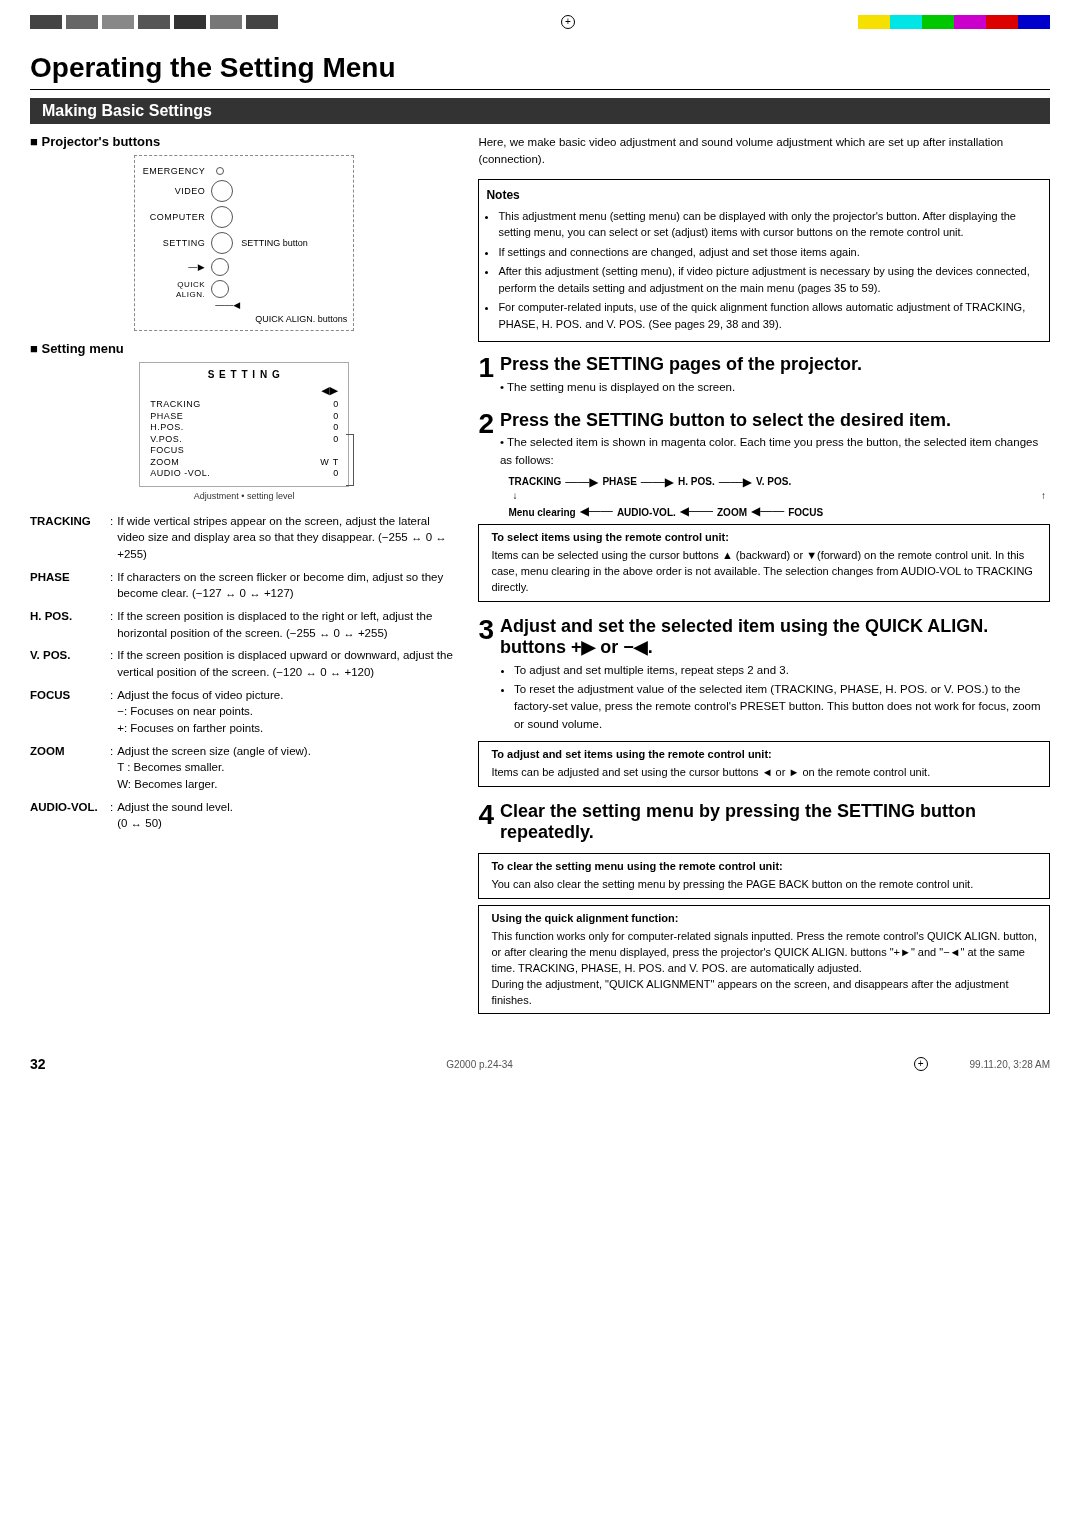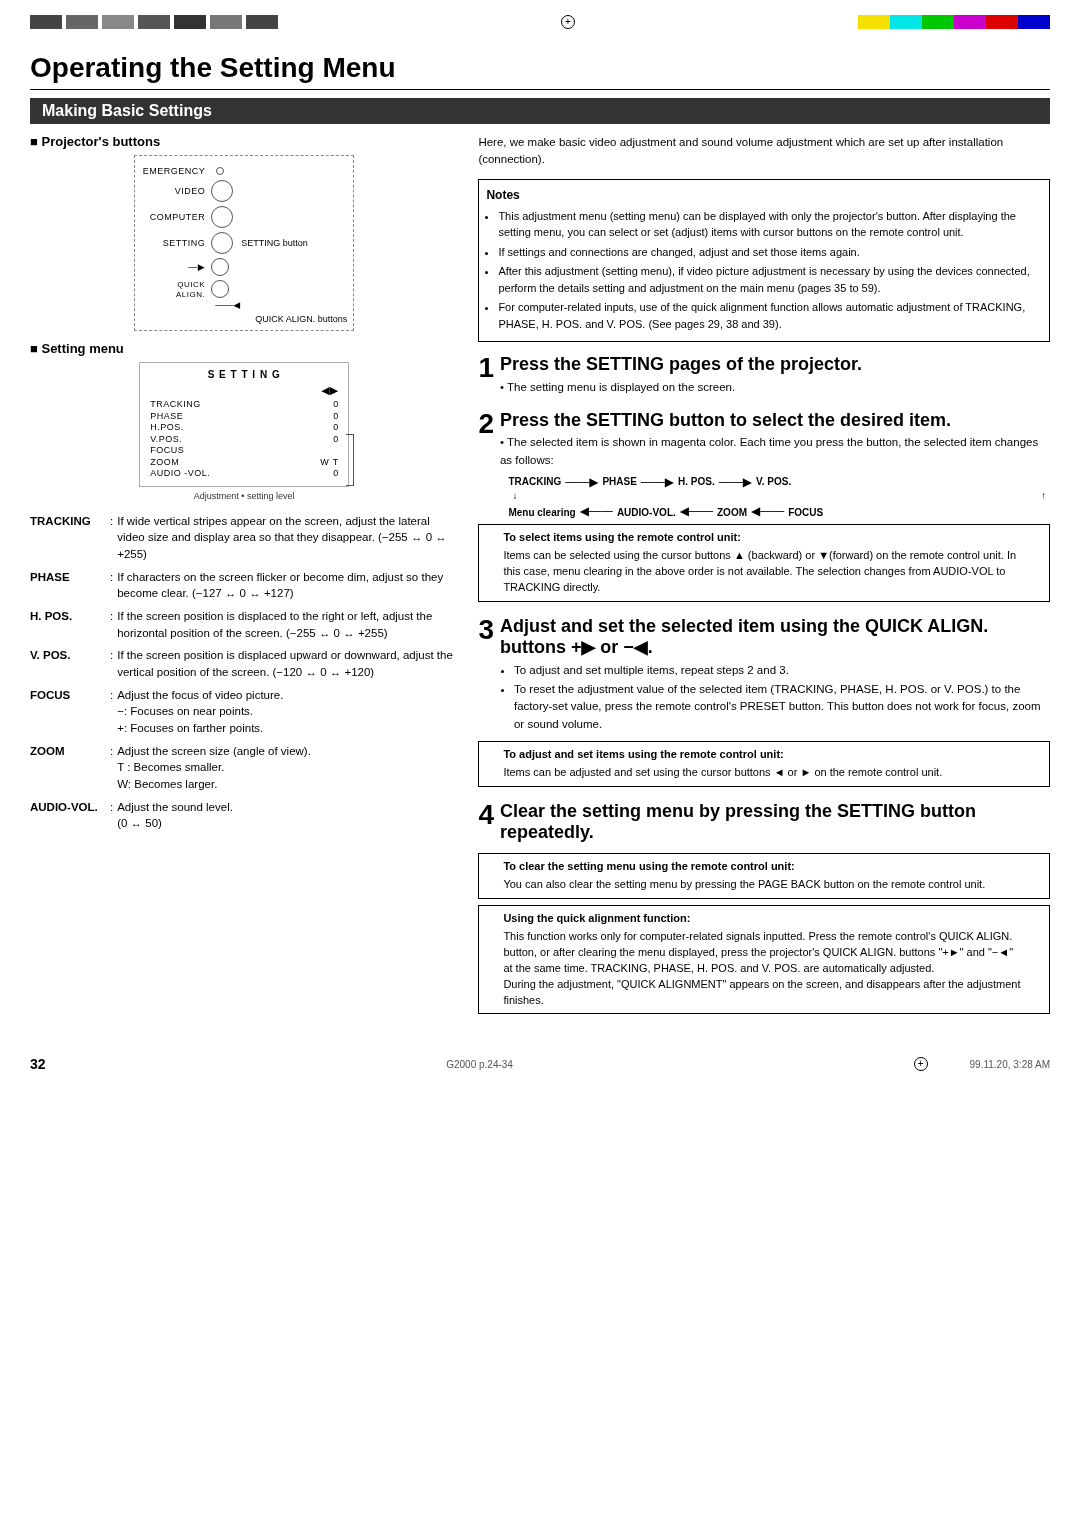--- a/index.html
+++ b/index.html
@@ -242,21 +242,21 @@
     .step-body ul {
       padding-left: 14px;
     }
     .step-body ul li {
       margin-bottom: 2px;
     }
 
     
     .memo-box {
       border: 1.5px solid #000;
-      padding: 5px 24px;
+      padding: 5px 12px;
       margin: 6px 0;
       font-size: 11px;
       line-height: 1.45;
     }
     .memo-title {
       font-weight: bold;
       font-size: 11px;
       margin-bottom: 2px;
     }
 

